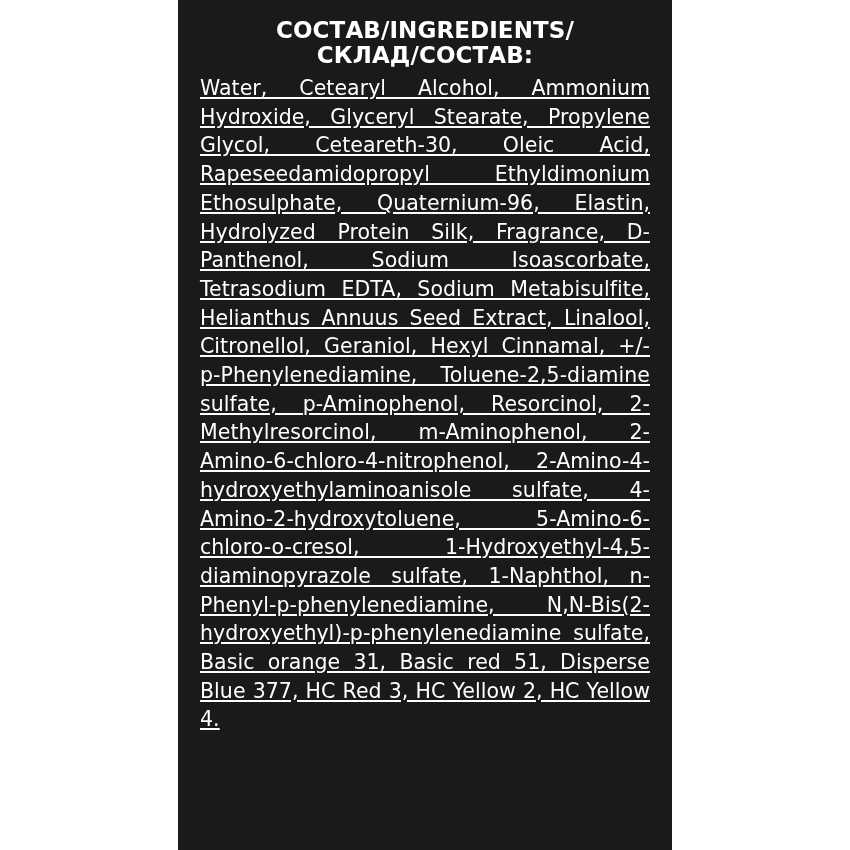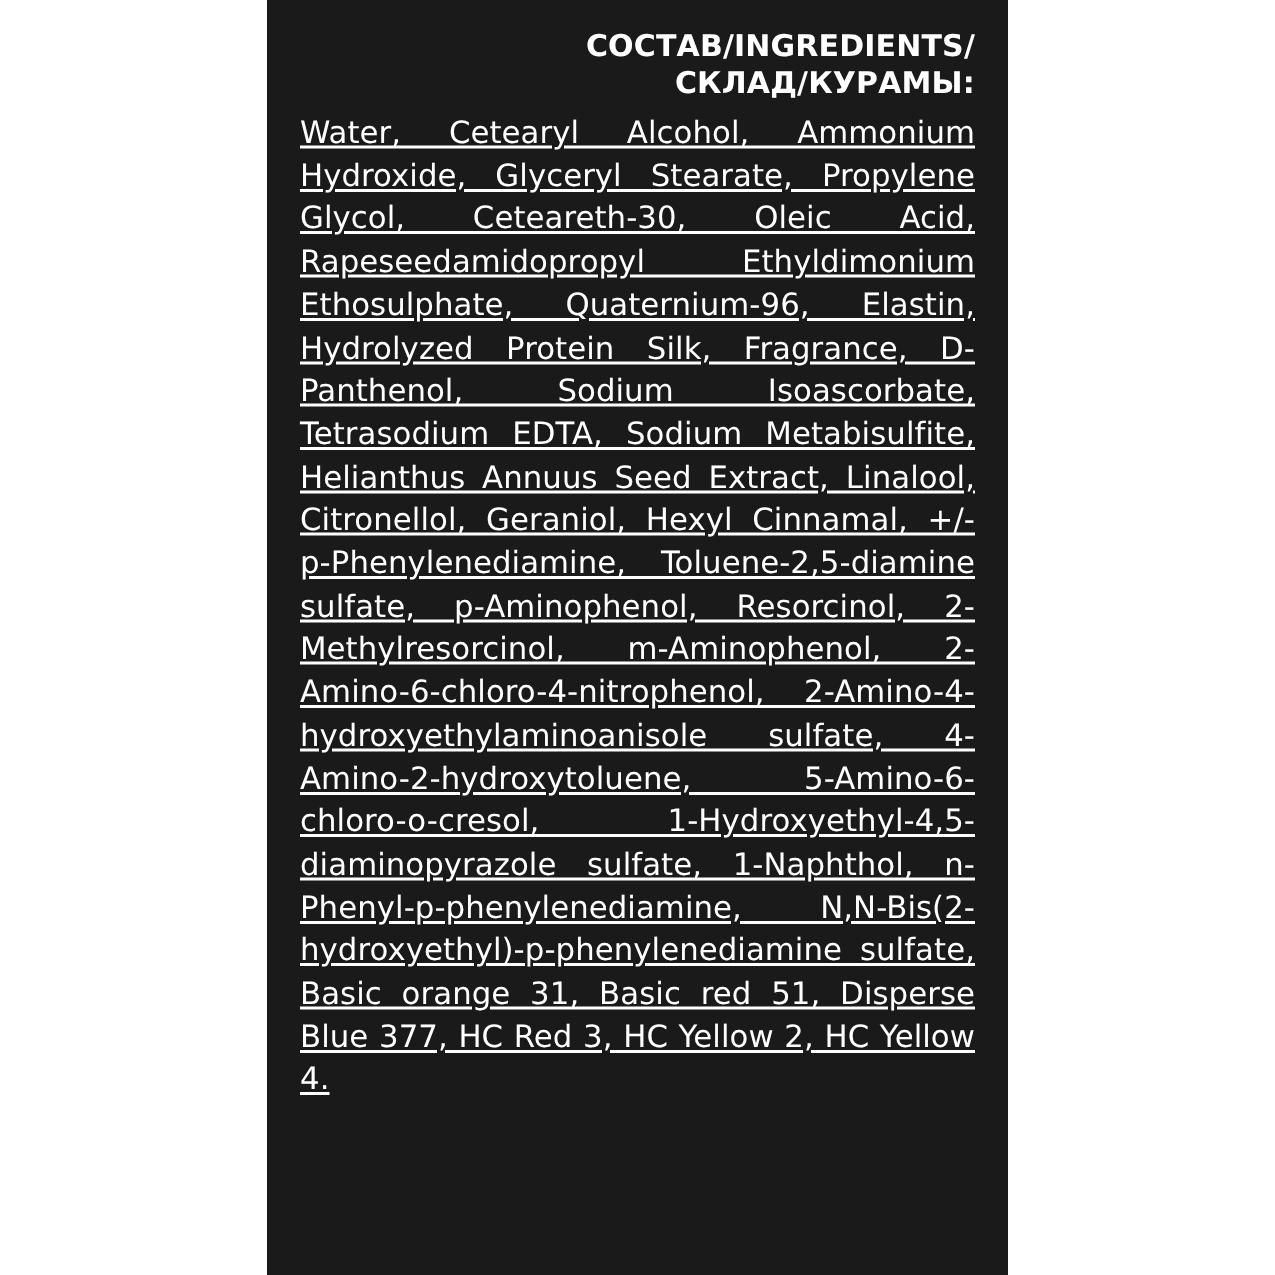--- a/index.html
+++ b/index.html
@@ -24,26 +24,26 @@
     left: 178px;
     top: 0;
     width: 494px;
     height: 850px;
     background: #1b1a1a;
     box-sizing: border-box;
     padding: 18px 22px 10px 22px;
   }
   .heading {
     color: #ffffff;
-    font-size: 20px;
+    font-size: 23px;
     font-weight: bold;
     line-height: 25px;
     letter-spacing: 0.1px;
     margin: 0 0 6px 0;
-    text-align: right;
+    text-align: center;
   }
   .heading .line {
     display: block;
     white-space: nowrap;
   }
   .body-text {
     color: #ffffff;
     font-size: 20.5px;
     line-height: 28.7px;
     text-align: justify;
@@ -59,17 +59,17 @@
     width: 100%;
   }
 </style>
 </head>
 <body>
 
 <div id="page">
   <div id="label-panel">
     <div class="heading">
       <span class="line">СОСТАВ/INGREDIENTS/</span>
-      <span class="line">СКЛАД/КУРАМЫ:</span>
+      <span class="line">СКЛАД/СОСТАВ:</span>
     </div>
     <p class="body-text">Water, Cetearyl Alcohol, Ammonium Hydroxide, Glyceryl Stearate, Propylene Glycol, Ceteareth-30, Oleic Acid, Rapeseedamidopropyl Ethyldimonium Ethosulphate, Quaternium-96, Elastin, Hydrolyzed Protein Silk, Fragrance, D-Panthenol, Sodium Isoascorbate, Tetrasodium EDTA, Sodium Metabisulfite, Helianthus Annuus Seed Extract, Linalool, Citronellol, Geraniol, Hexyl Cinnamal, +/- p-Phenylenediamine, Toluene-2,5-diamine sulfate, p-Aminophenol, Resorcinol, 2-Methylresorcinol, m-Aminophenol, 2-Amino-6-chloro-4-nitrophenol, 2-Amino-4-hydroxyethylaminoanisole sulfate, 4-Amino-2-hydroxytoluene, 5-Amino-6-chloro-o-cresol, 1-Hydroxyethyl-4,5-diaminopyrazole sulfate, 1-Naphthol, n-Phenyl-p-phenylenediamine, N,N-Bis(2-hydroxyethyl)-p-phenylenediamine sulfate, Basic orange 31, Basic red 51, Disperse Blue 377, HC Red 3, HC Yellow 2, HC Yellow 4.</p>
   </div>
 </div>
 
 </body></html>

